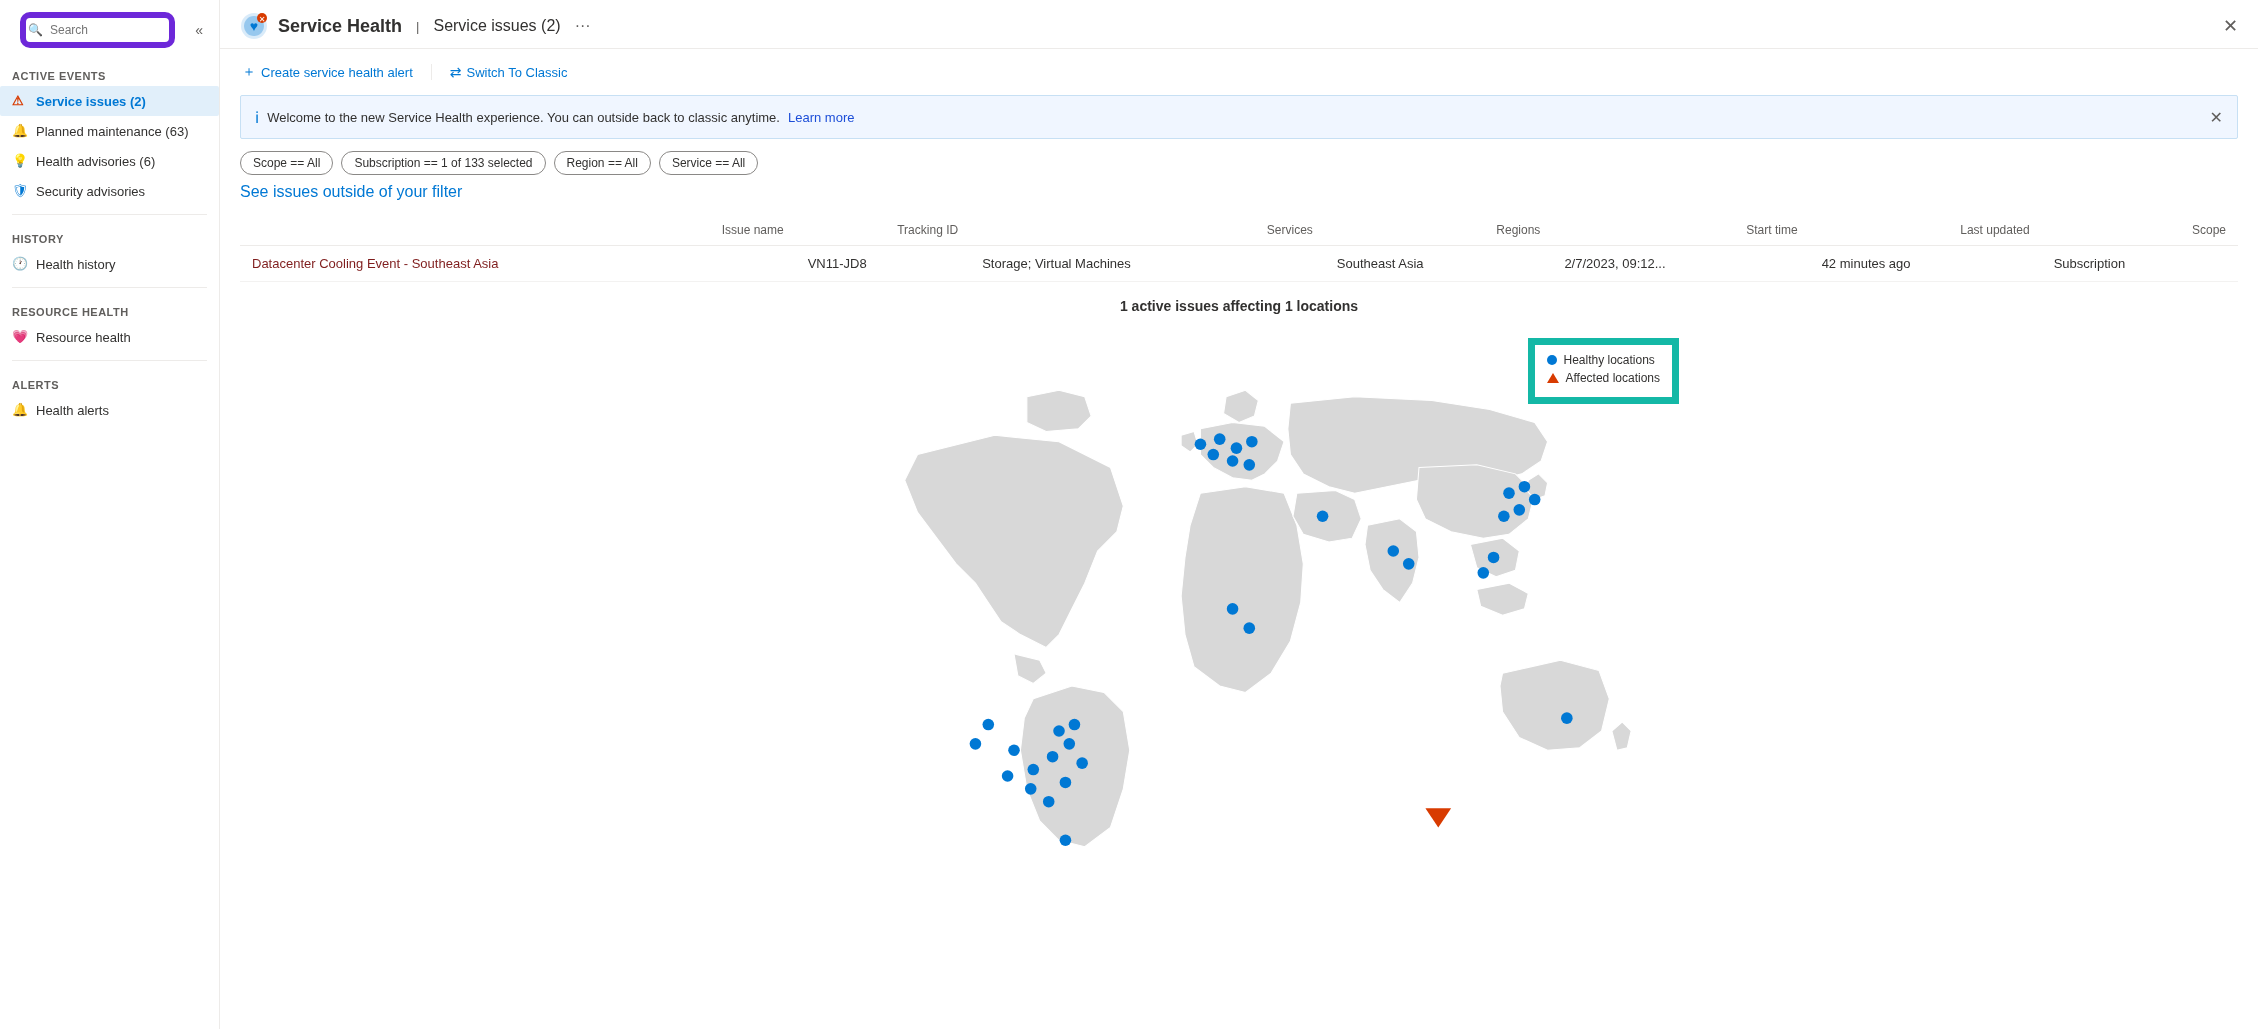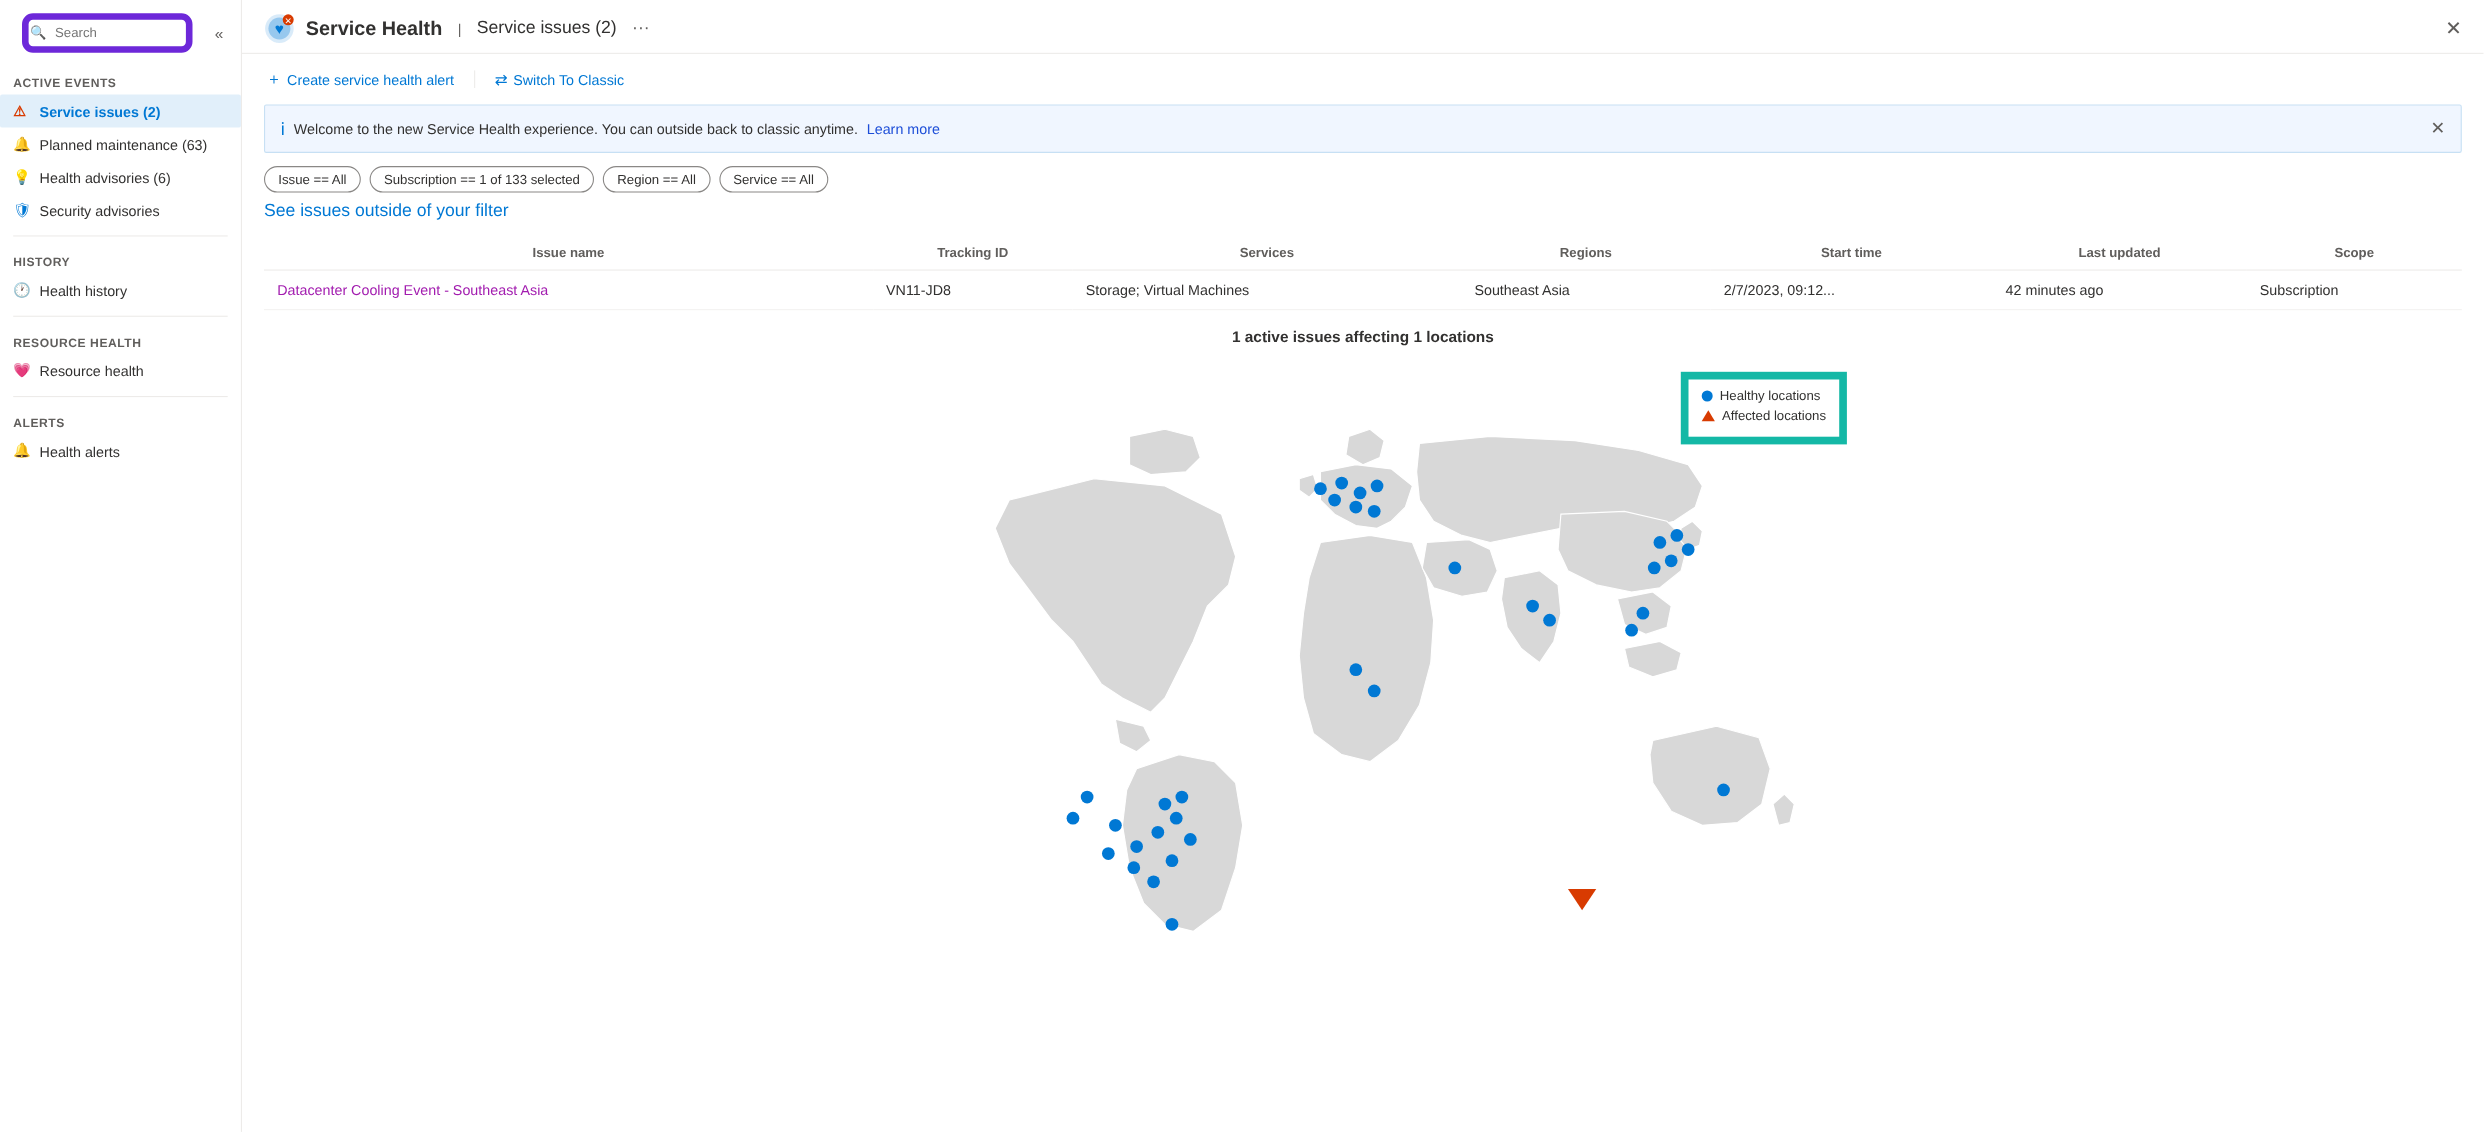--- a/index.html
+++ b/index.html
@@ -47,23 +47,23 @@
     .info-banner a { color: #1d4ed8; text-decoration: none; }
     .banner-close { margin-left: auto; background: none; border: none; cursor: pointer; color: #605e5c; font-size: 16px; }
 
     
     .filters { display: flex; align-items: center; gap: 8px; padding: 0 20px 8px 20px; flex-wrap: wrap; }
     .filter-chip { display: inline-flex; align-items: center; border: 1px solid #8a8886; border-radius: 14px; padding: 4px 12px; font-size: 12px; color: #323130; cursor: pointer; background: #fff; }
     .filter-link { color: #0078d4; font-size: 16px; text-decoration: none; padding: 2px 0; cursor: pointer; }
 
     
     .issues-table { margin: 4px 20px 0 20px; width: calc(100% - 40px); border-collapse: collapse; }
-    .issues-table th { text-align: center; padding: 8px 12px; font-size: 12px; font-weight: 700; color: #605e5c; border-bottom: 1px solid #edebe9; }
+    .issues-table th { text-align: right; padding: 8px 12px; font-size: 12px; font-weight: 400; color: #605e5c; border-bottom: 1px solid #edebe9; }
     .issues-table td { padding: 10px 12px; font-size: 13px; border-bottom: 1px solid #f3f2f1; vertical-align: top; }
-    .issues-table td a { color: #a21caf; text-decoration: none; }
+    .issues-table td a { color: #7f1d1d; text-decoration: none; }
 
     
     .map-section { margin: 16px 20px; }
     .map-title { text-align: center; font-size: 14px; font-weight: 600; color: #323130; margin-bottom: 12px; }
     .map-container { position: relative; width: 100%; max-width: 900px; margin: 0 auto; }
     .map-container svg { width: 100%; height: auto; }
     .map-legend { position: absolute; top: 12px; right: 10px; background: rgba(255,255,255,0.9); border: 7px solid #14b8a6; padding: 8px 12px; font-size: 12px; }
     .legend-item { display: flex; align-items: center; gap: 6px; margin-bottom: 4px; }
     .legend-dot { width: 10px; height: 10px; border-radius: 50%; background: #0078d4; }
     .legend-triangle { width: 0; height: 0; border-left: 6px solid transparent; border-right: 6px solid transparent; border-bottom: 10px solid #d83b01; }
@@ -163,21 +163,21 @@
         </div>
 
         <div class="info-banner">
           <span style="color:#0078d4;font-size:16px;">ℹ</span>
           <span>Welcome to the new Service Health experience. You can outside back to classic anytime.</span>
           <a href="#">Learn more</a>
           <button class="banner-close">✕</button>
         </div>
 
         <div class="filters">
-          <button class="filter-chip">Issue == All</button>
+          <button class="filter-chip">Scope == All</button>
           <button class="filter-chip">Subscription == 1 of 133 selected</button>
           <button class="filter-chip">Region == All</button>
           <button class="filter-chip">Service == All</button>
         </div>
         <div style="padding: 0 20px 10px 20px;">
           <a href="#" class="filter-link">See issues outside of your filter</a>
         </div>
 
         <table class="issues-table">
           <thead>

